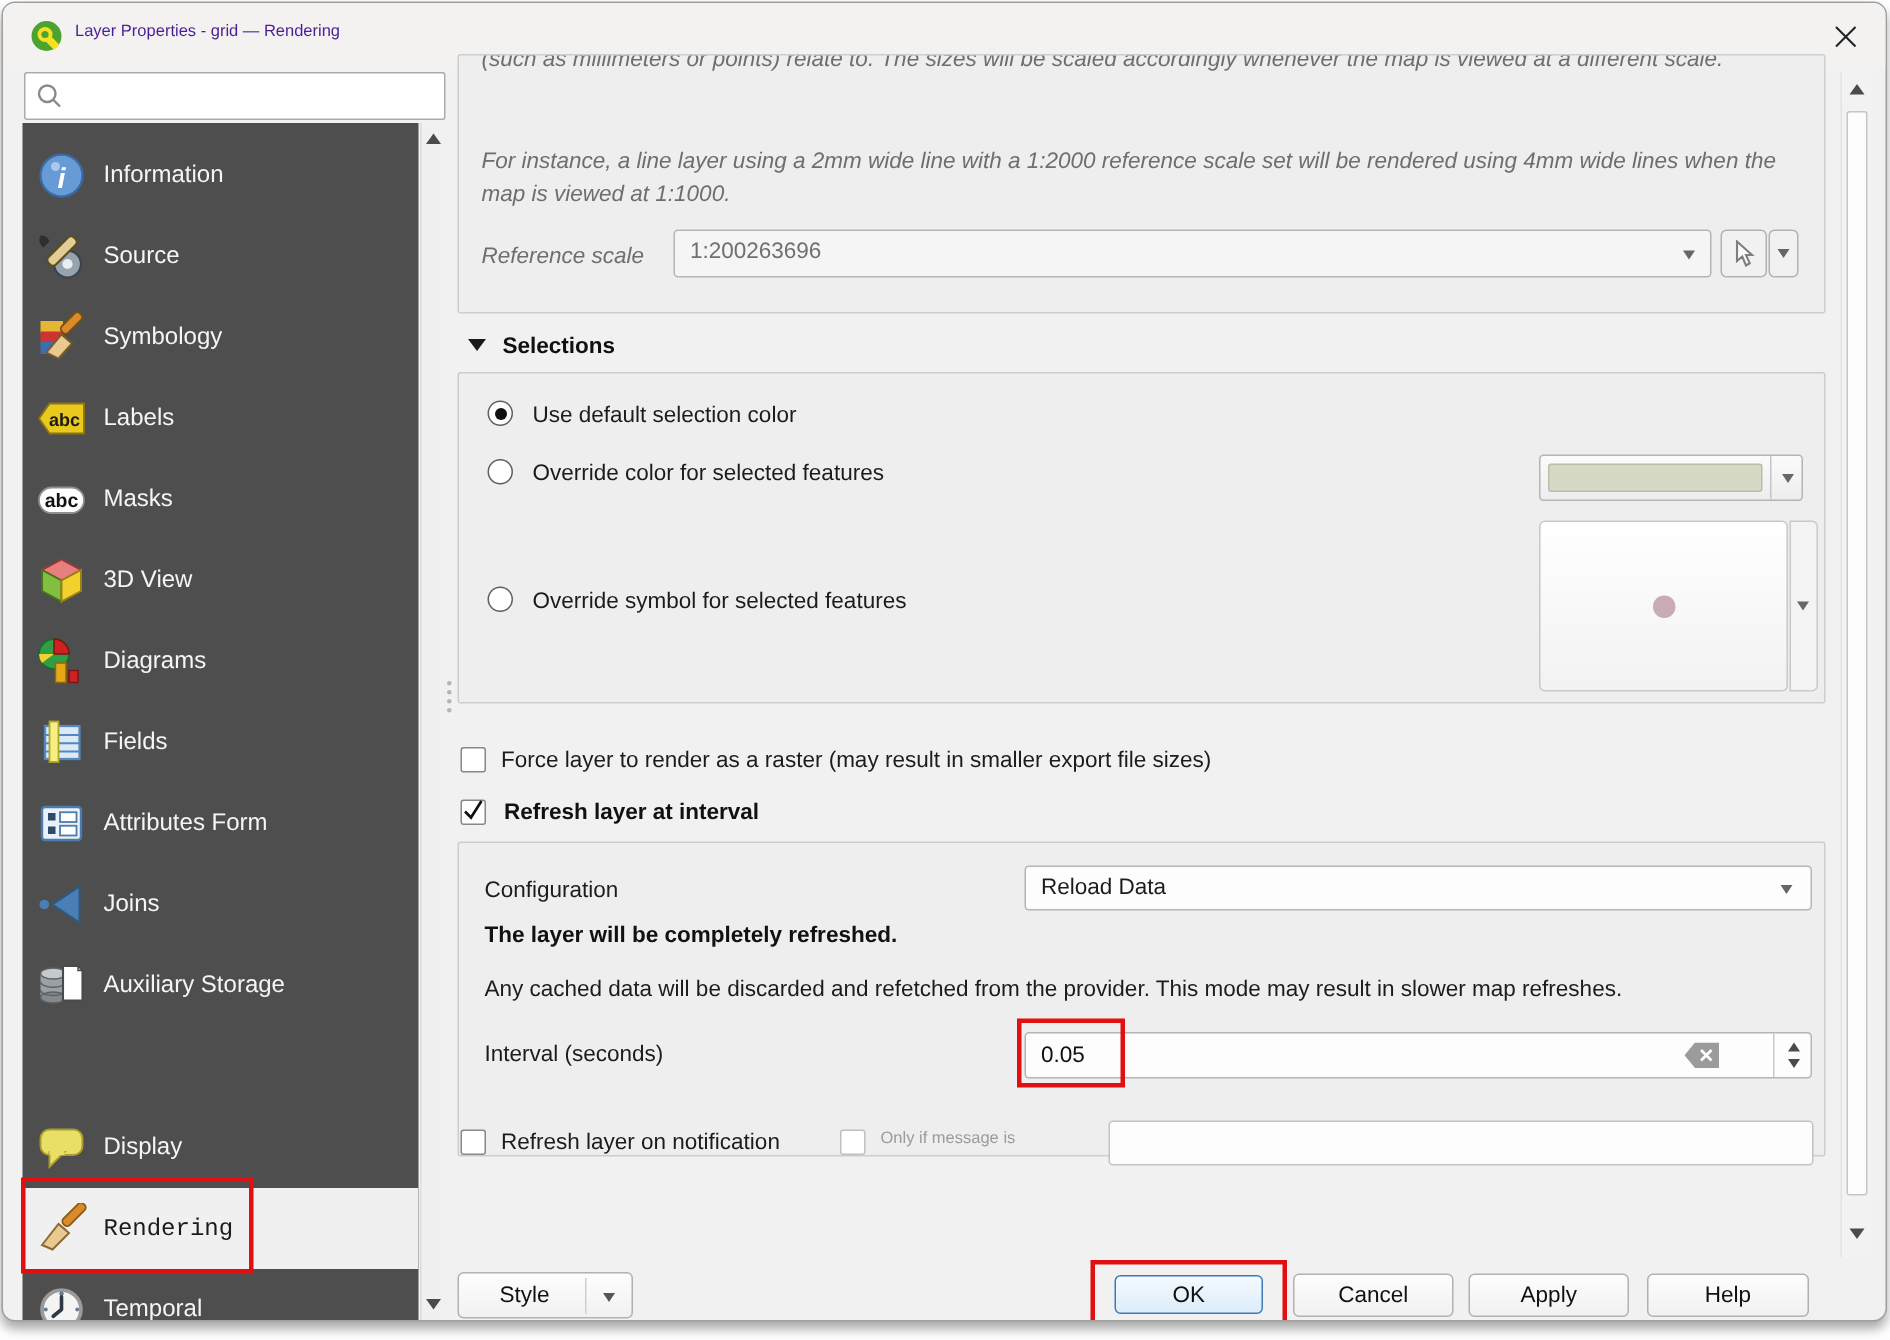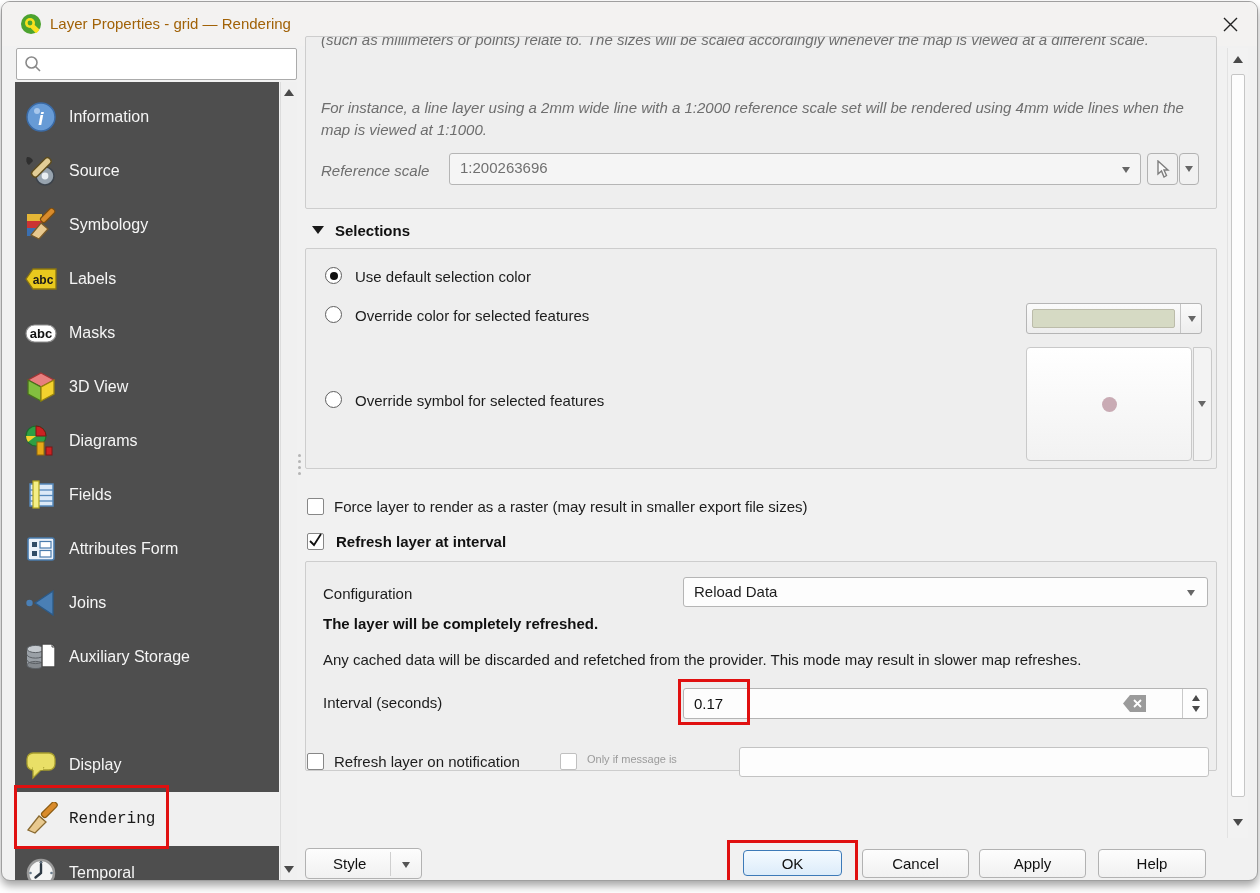--- a/index.html
+++ b/index.html
@@ -3,21 +3,21 @@
 <meta charset="utf-8">
 <style>
   html,body{margin:0;padding:0;background:#ffffff;}
   *{box-sizing:border-box;font-family:"Liberation Sans","DejaVu Sans",sans-serif;}
   .stage{position:relative;width:1260px;height:893px;overflow:hidden;background:#fff;}
   .abs{position:absolute;}
   .window{left:1px;top:1px;width:1257px;height:880px;border:1px solid #9f9f9f;border-radius:9px;
           background:#f1f1f1;overflow:hidden;box-shadow:0 5px 8px rgba(0,0,0,.35);}
   
   .titlebar{left:0;top:0;width:100%;height:44px;background:#f3f2f1;}
-  .title-text{left:48px;top:13px;font-size:15px;color:#a16207;}
+  .title-text{left:48px;top:13px;font-size:11px;color:#4c1d95;}
   .close-btn{left:1209px;top:8px;width:38px;height:28px;display:flex;align-items:center;justify-content:center;cursor:default;}
   
   .search-box{left:14px;top:46px;width:281px;height:32px;background:#fff;border:1px solid #ababab;border-radius:2px;}
   .search-input{position:absolute;left:30px;top:2px;width:244px;height:26px;border:0;outline:0;background:transparent;font-size:14px;}
   .side-panel{left:13px;top:80px;width:264px;height:801px;background:#4e4e4e;overflow:hidden;}
   .side-item{position:absolute;left:0;width:264px;height:54px;display:flex;align-items:center;cursor:default;}
   .side-item.selected{background:#f0f0f0;}
   .sicon{position:absolute;left:9px;top:10px;width:34px;height:34px;}
   .slabel{position:absolute;left:54px;font-size:16px;color:#f5f5f5;white-space:nowrap;}
   .side-item.selected .slabel{color:#1b1b1b;font-family:Liberation Mono, monospace;}
@@ -321,21 +321,21 @@
     <div class="abs frame" style="left:303px;top:559px;width:912px;height:210px;">
       <div class="abs btxt" style="left:17px;top:23px;">Configuration</div>
       <div class="abs combo" style="left:377px;top:15px;width:525px;height:30px;">
         <span class="val">Reload Data</span>
         <span class="abs combo-arrow" style="right:12px;top:12px;"></span>
       </div>
       <div class="abs boldtxt" style="left:17px;top:53px;">The layer will be completely refreshed.</div>
       <div class="abs btxt" style="left:17px;top:89px;width:890px;">Any cached data will be discarded and refetched from the provider. This mode may result in slower map refreshes.</div>
       <div class="abs btxt" style="left:17px;top:132px;">Interval (seconds)</div>
       <div class="abs spin" style="left:377px;top:126px;width:525px;height:31px;">
-        <span class="abs" style="left:10px;top:6px;font-size:15px;color:#111;">0.17</span>
+        <span class="abs" style="left:10px;top:6px;font-size:15px;color:#111;">0.05</span>
         <span class="abs" style="right:60px;top:6px;">
           <svg width="24" height="17" viewBox="0 0 24 17">
               <polygon points="7,0 23,0 23,17 7,17 0,8.5" fill="#9b9b9b" rx="2"></polygon>
               <path d="M11 5 L18 12 M18 5 L11 12" stroke="#fff" stroke-width="1.8"></path>
             </svg>
         </span>
         <span class="abs" style="right:24px;top:0;width:1px;height:29px;background:#c9c9c9;"></span>
         <span class="abs" style="right:7px;top:6px;">
             <span class="tri-up" style="border-bottom-width:6px;border-left-width:4.5px;border-right-width:4.5px;display:block;"></span>
           </span>

